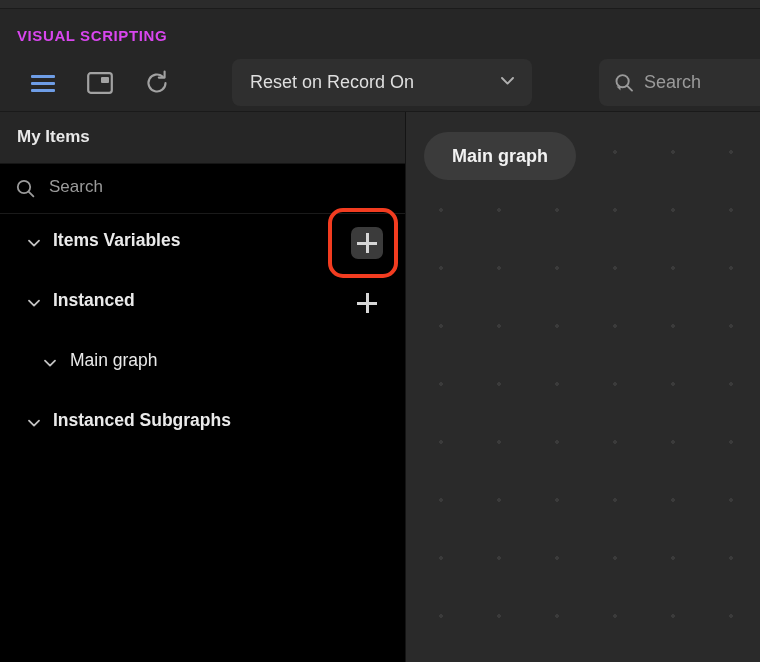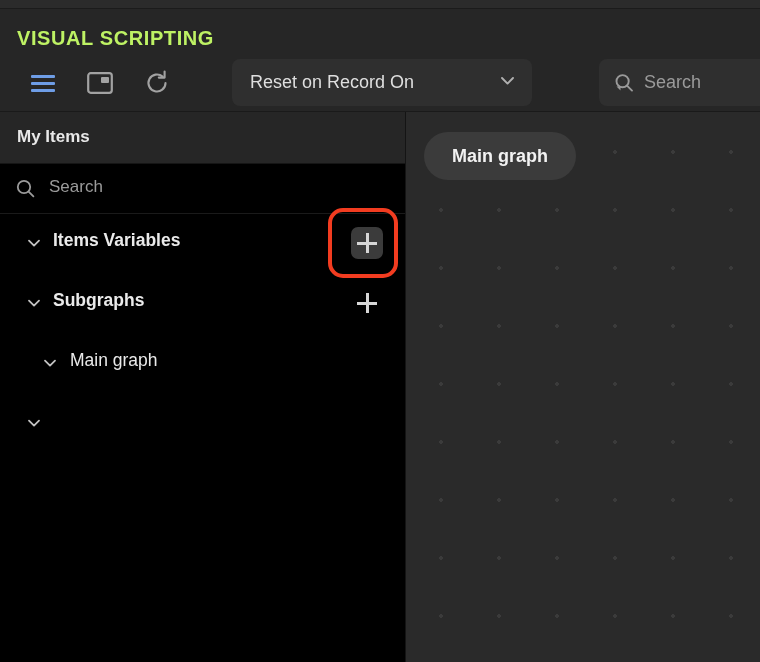--- a/index.html
+++ b/index.html
@@ -29,24 +29,24 @@
   
   .window-header {
     position: absolute;
     left: 0; top: 9px;
     width: 760px; height: 47px;
     background: #262626;
   }
   .window-title {
     position: absolute;
     left: 17px; top: 18px;
-    font-size: 20px;
+    font-size: 15px;
     font-weight: bold;
     letter-spacing: 0.6px;
-    color: #bef264;
+    color: #d946ef;
   }
 
   
   .toolbar {
     position: absolute;
     left: 0; top: 56px;
     width: 760px; height: 55px;
     background: #262626;
     border-bottom: 1px solid #1a1a1a;
   }
@@ -318,37 +318,38 @@
         <div class="tree-label">Items Variables</div>
         <div class="plus-btn hovered">
           <div class="plus-glyph"></div>
         </div>
       </div>
 
       <div class="tree-row group depth0">
         <svg class="tw" viewBox="0 0 16 16">
           <path d="M3 5.6 L8 10.6 L13 5.6" fill="none" stroke="#c2c2c2" stroke-width="1.8" stroke-linecap="round" stroke-linejoin="round"></path>
         </svg>
-        <div class="tree-label">Subgraphs</div>
+        <div class="tree-label">Instanced</div>
         <div class="plus-btn">
           <div class="plus-glyph"></div>
         </div>
       </div>
 
       <div class="tree-row leaf depth1">
         <svg class="tw" viewBox="0 0 16 16">
           <path d="M3 5.6 L8 10.6 L13 5.6" fill="none" stroke="#c2c2c2" stroke-width="1.8" stroke-linecap="round" stroke-linejoin="round"></path>
         </svg>
         <div class="tree-label">Main graph</div>
       </div>
 
       <div class="tree-row group depth0">
         <svg class="tw" viewBox="0 0 16 16">
           <path d="M3 5.6 L8 10.6 L13 5.6" fill="none" stroke="#c2c2c2" stroke-width="1.8" stroke-linecap="round" stroke-linejoin="round"></path>
         </svg>
+        <div class="tree-label">Instanced Subgraphs</div>
       </div>
 
     </div>
   </div>
 
   <div class="annot-ring"></div>
 
   <div class="canvas">
     <div class="graph-pill">
       <span>Main graph</span>

